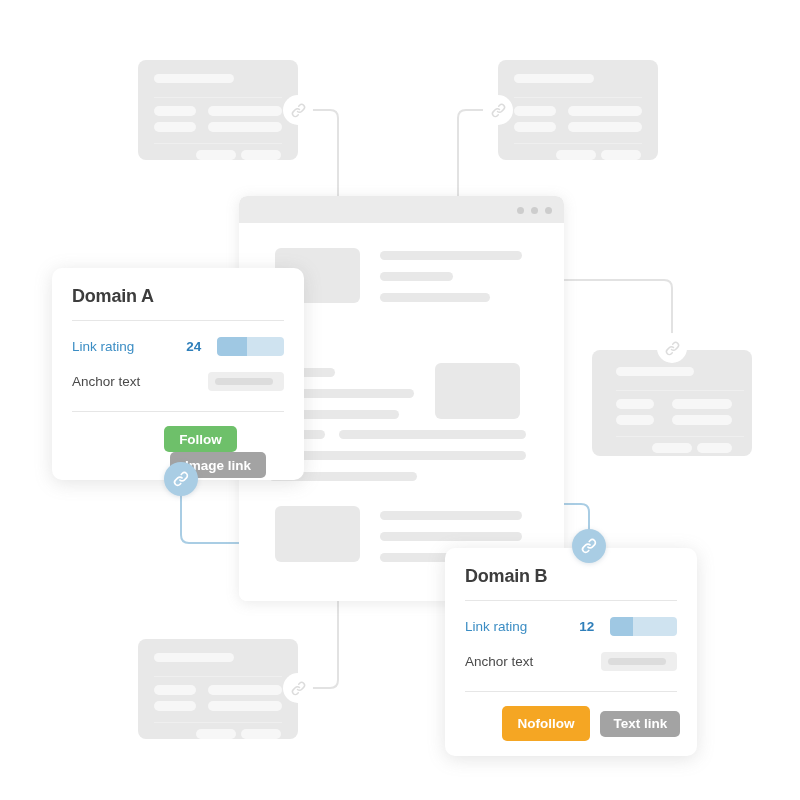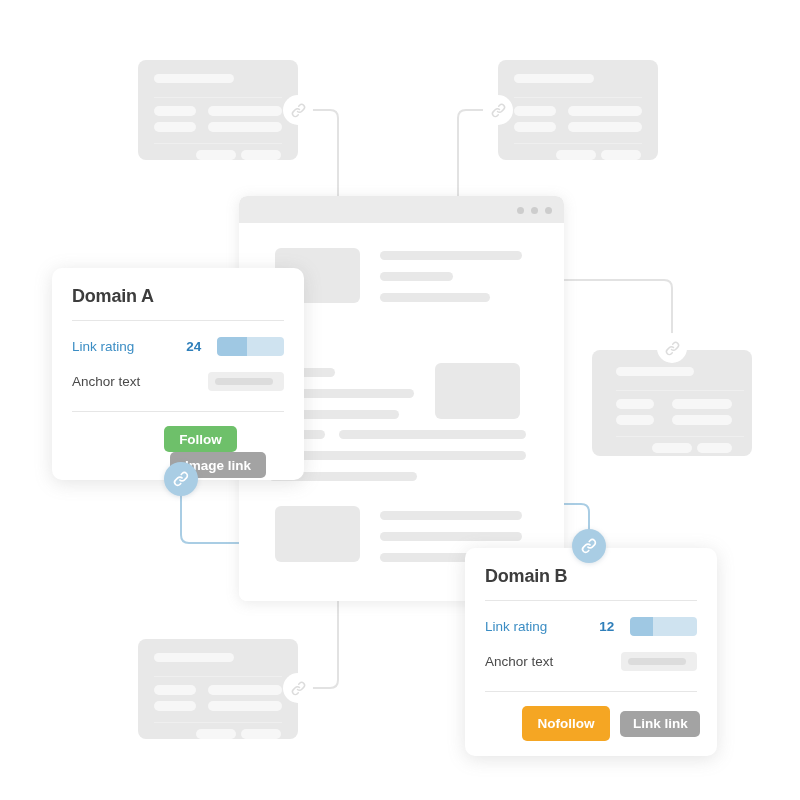--- a/index.html
+++ b/index.html
@@ -276,21 +276,21 @@
     </div>
   </div>
 
   <div class="link-badge blue" style="left:164px; top:462px; width:34px; height:34px; box-shadow:0 1px 5px rgba(130,150,170,0.28);">
     <svg width="18" height="18" viewBox="0 0 24 24" fill="none" stroke-width="2.2" stroke-linecap="round" stroke-linejoin="round">
       <path d="M10.6 13.4a4 4 0 0 0 5.7 0l3-3a4 4 0 0 0-5.7-5.7l-1.3 1.3"></path>
       <path d="M13.4 10.6a4 4 0 0 0-5.7 0l-3 3a4 4 0 0 0 5.7 5.7l1.3-1.3"></path>
     </svg>
   </div>
 
-  <div class="data-card" style="left:465px; top:548px; width:252px; height:208px;">
+  <div class="data-card" style="left:445px; top:548px; width:252px; height:208px;">
     <div class="dc-title abs" style="left:20px; top:18px;">Domain B</div>
     <div class="dc-rule abs" style="left:20px; top:52px; width:212px;"></div>
 
     <div class="dc-row abs" style="left:20px; top:66px; width:212px; height:24px;">
       <div class="dc-label link" style="width:110px;">Link rating</div>
       <div class="dc-value" style="width:26px;">12</div>
       <div class="rating-track" style="margin-left:10px; width:68px;">
         <div class="rating-fill" id="ratingFillB" style="width: 35%;"></div>
       </div>
     </div>
@@ -299,21 +299,21 @@
       <div class="dc-label" style="width:136px;">Anchor text</div>
       <div class="anchor-box" style="width:76px;">
         <div class="anchor-inner" style="width:58px;"></div>
       </div>
     </div>
 
     <div class="dc-rule abs" style="left:20px; top:143px; width:212px;"></div>
 
     <div class="abs" style="left:57px; top:158px;">
       <span class="pill orange" style="width:88px; height:35px;">Nofollow</span>
-      <span class="pill gray" style="width:80px; height:26px; margin-left:6px;">Link link</span>
+      <span class="pill gray" style="width:80px; height:26px; margin-left:6px;">Text link</span>
     </div>
   </div>
 
   <div class="link-badge blue" style="left:572px; top:529px; width:34px; height:34px; box-shadow:0 1px 5px rgba(130,150,170,0.28);">
     <svg width="18" height="18" viewBox="0 0 24 24" fill="none" stroke-width="2.2" stroke-linecap="round" stroke-linejoin="round">
       <path d="M10.6 13.4a4 4 0 0 0 5.7 0l3-3a4 4 0 0 0-5.7-5.7l-1.3 1.3"></path>
       <path d="M13.4 10.6a4 4 0 0 0-5.7 0l-3 3a4 4 0 0 0 5.7 5.7l1.3-1.3"></path>
     </svg>
   </div>
 

